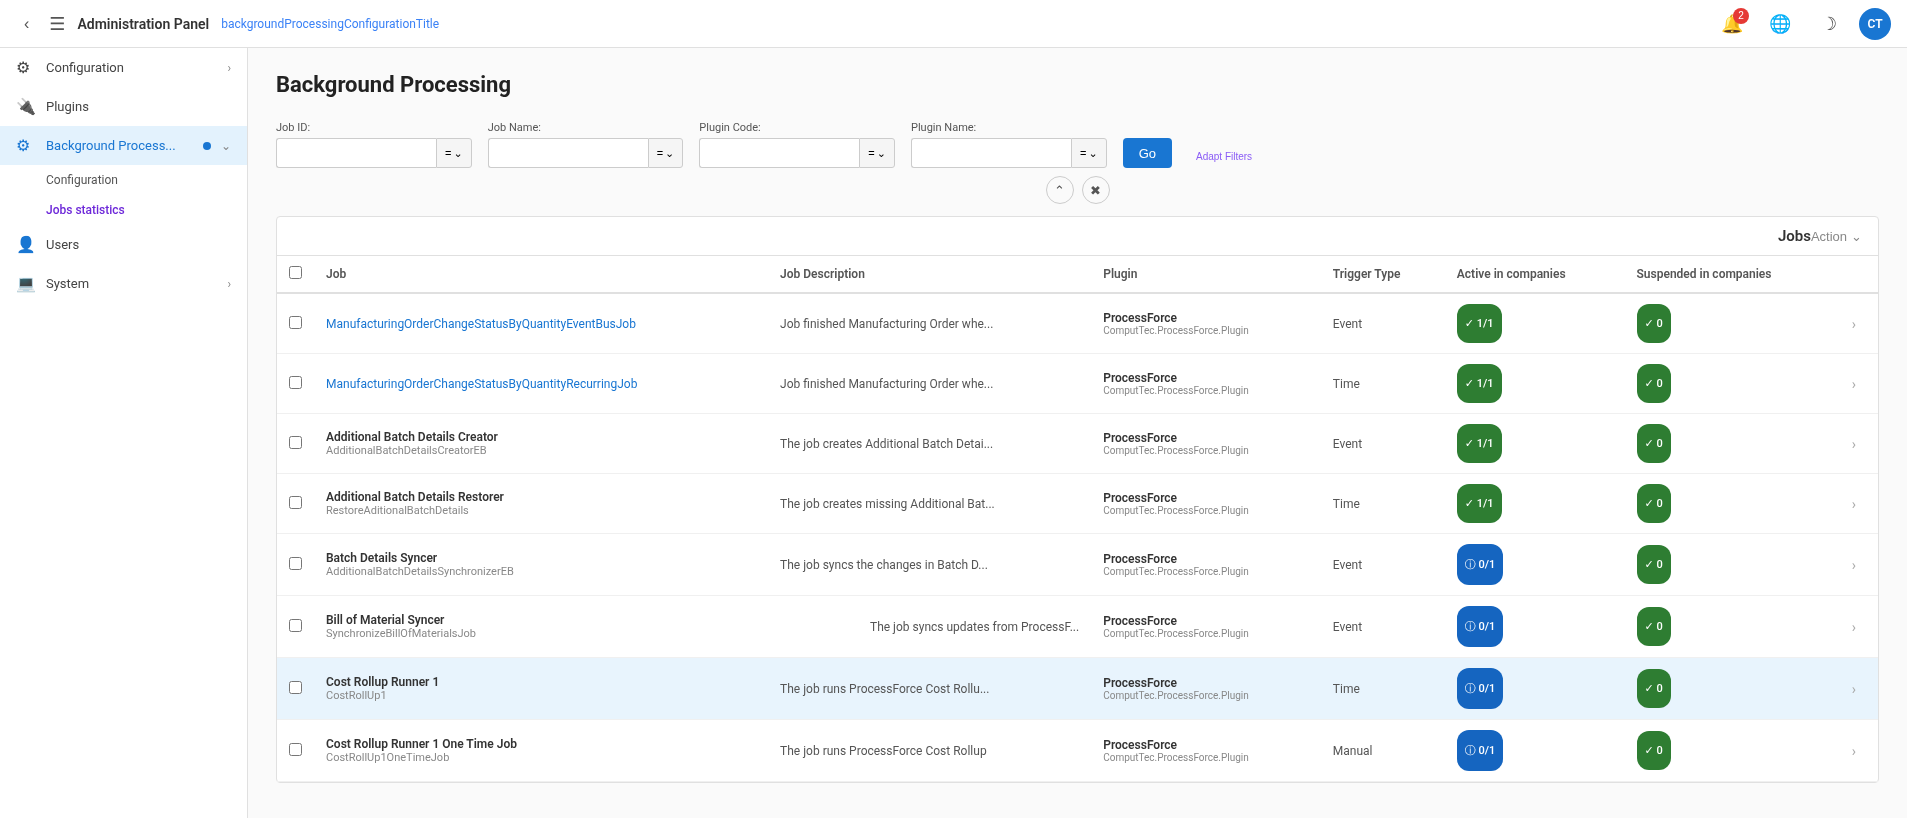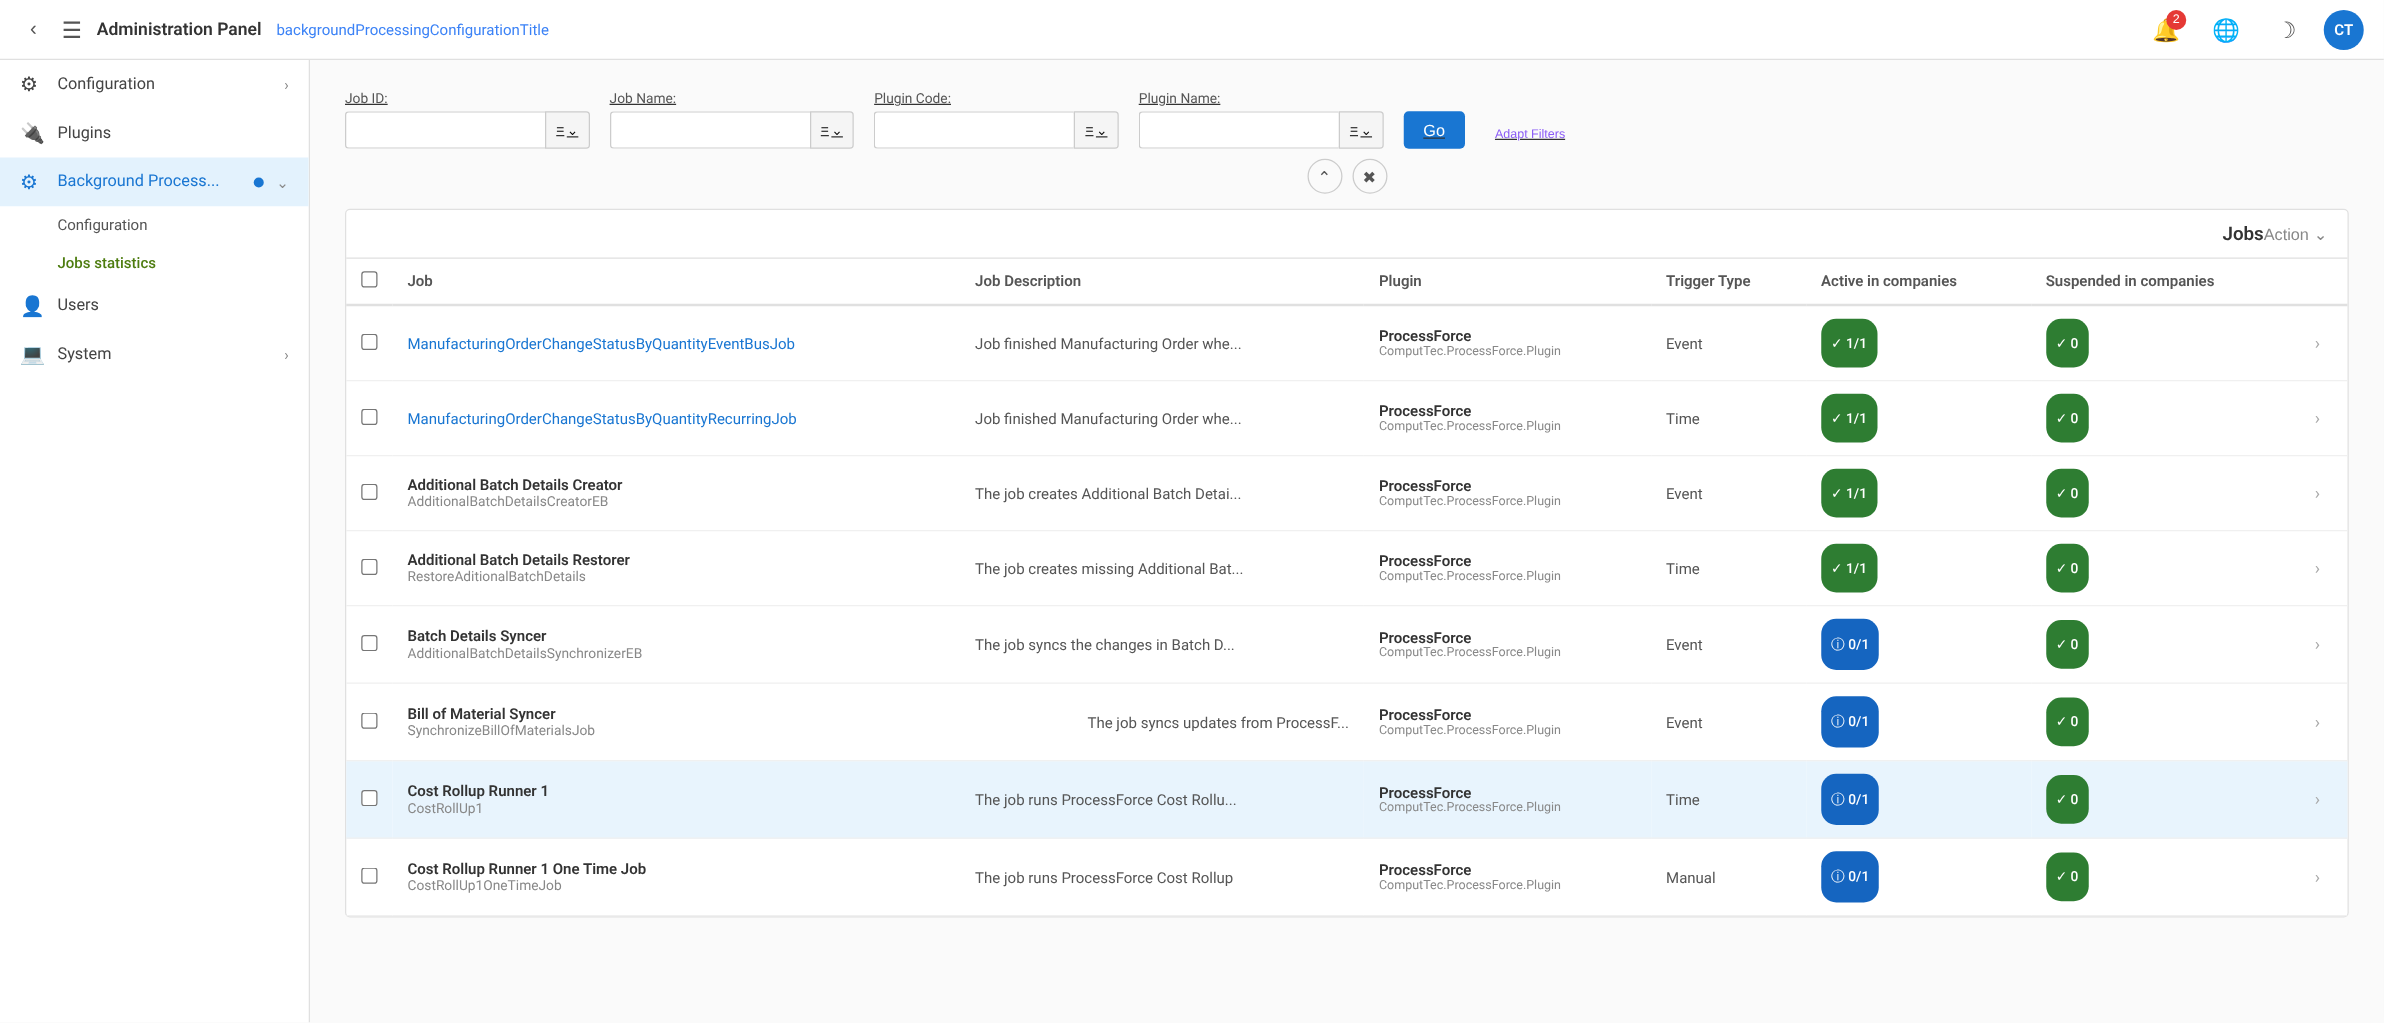--- a/index.html
+++ b/index.html
@@ -23,29 +23,29 @@
     
     .sidebar { width: 248px; background: #fff; border-right: 1px solid #e0e0e0; overflow-y: auto; flex-shrink: 0; }
     .sidebar-item { display: flex; align-items: center; padding: 10px 16px; cursor: pointer; color: #444; gap: 10px; font-size: 13px; }
     .sidebar-item.active { color: #1976d2; background: #e3f2fd; }
     .sidebar-item .item-icon { font-size: 16px; width: 20px; }
     .sidebar-item .item-label { flex: 1; }
     .sidebar-item .chevron { font-size: 12px; color: #888; }
     .sidebar-dot { width: 8px; height: 8px; background: #1976d2; border-radius: 50%; margin-left: 4px; }
     .sidebar-sub { padding-left: 46px; }
     .sidebar-sub-item { padding: 8px 16px 8px 0; cursor: pointer; color: #555; font-size: 12px; display: block; }
-    .sidebar-sub-item.active { color: #4d7c0f; font-weight: 500; }
+    .sidebar-sub-item.active { color: #6d28d9; font-weight: 500; }
 
     
     .content { flex: 1; overflow-y: auto; background: #fafafa; }
     .content-inner { padding: 24px 28px; }
     .page-title { font-size: 22px; font-weight: 700; color: #222; margin-bottom: 24px; }
 
     
-    .filters-row { display: flex; align-items: flex-end; gap: 16px; margin-bottom: 8px; flex-wrap: wrap; text-decoration: underline; }
+    .filters-row { display: flex; align-items: flex-end; gap: 16px; margin-bottom: 8px; flex-wrap: wrap; }
     .filter-group { display: flex; flex-direction: column; gap: 4px; }
     .filter-label { font-size: 11px; color: #555; }
     .filter-input-row { display: flex; align-items: center; gap: 0; }
     .filter-input { border: 1px solid #ccc; border-right: none; padding: 5px 8px; font-size: 12px; height: 30px; width: 160px; outline: none; border-radius: 3px 0 0 3px; }
     .filter-op-btn { border: 1px solid #ccc; background: #f5f5f5; padding: 5px 8px; height: 30px; cursor: pointer; font-size: 11px; border-radius: 0 3px 3px 0; display: flex; align-items: center; gap: 2px; }
     .filter-select { border: 1px solid #ccc; border-right: none; padding: 5px 8px; font-size: 12px; height: 30px; width: 200px; outline: none; border-radius: 3px 0 0 3px; background: #fff; }
     .btn-go { background: #1976d2; color: #fff; border: none; padding: 6px 16px; height: 30px; border-radius: 4px; cursor: pointer; font-size: 13px; font-weight: 500; }
     .btn-adapt { background: none; border: none; color: #8b5cf6; cursor: pointer; font-size: 10px; font-weight: 500; padding: 6px 8px; }
     .filter-actions-row { display: flex; align-items: center; justify-content: center; gap: 8px; margin-bottom: 12px; }
     .filter-action-btn { background: none; border: 1px solid #ccc; border-radius: 50%; width: 28px; height: 28px; cursor: pointer; display: flex; align-items: center; justify-content: center; font-size: 13px; color: #555; }
@@ -142,20 +142,21 @@
       <span class="item-icon">💻</span>
       <span class="item-label">System</span>
       <span class="chevron">›</span>
     </div>
 
   </div>
 
   <div class="content">
     <div class="content-inner">
 
+      <h1 class="page-title">Background Processing</h1>
 
       <div class="filters-row">
 
         <div class="filter-group">
           <label class="filter-label">Job ID:</label>
           <div class="filter-input-row">
             <input class="filter-input" type="text" style="">
             <button class="filter-op-btn">= <span>⌄</span></button>
           </div>
         </div>

